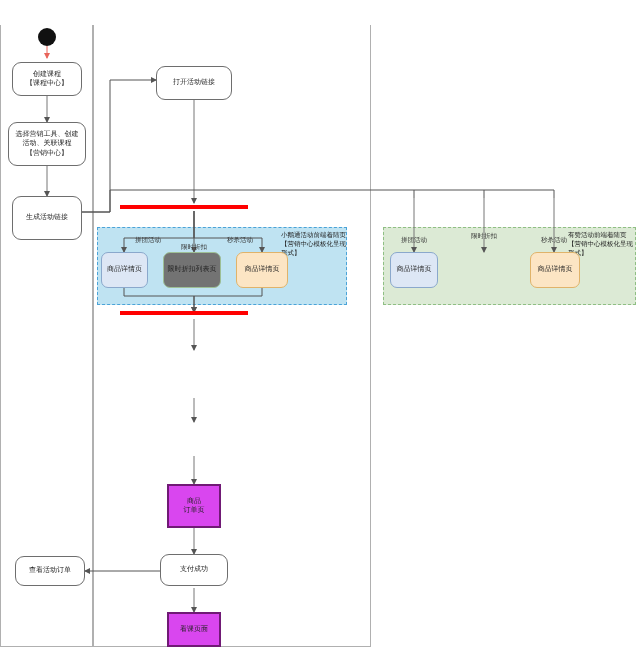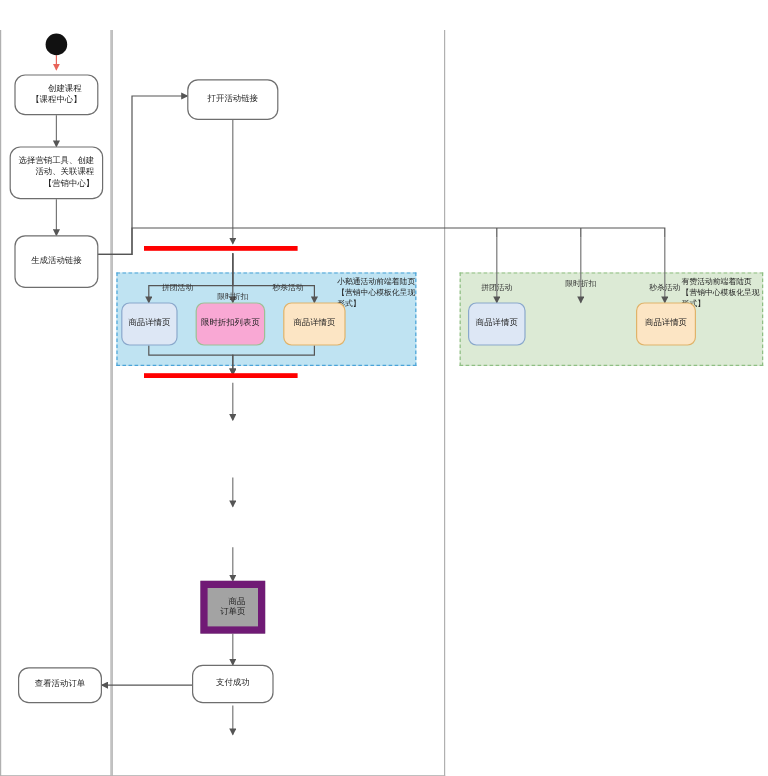--- a/index.html
+++ b/index.html
@@ -36,44 +36,44 @@
     border-right: 1px solid #b0b0b0;
     border-bottom: 1px solid #b0b0b0;
     background: transparent;
   }
   .node {
     position: absolute;
     box-sizing: border-box;
     display: flex;
     align-items: center;
     justify-content: center;
-    text-align: right;
+    text-align: center;
     font-size: 7px;
     line-height: 1.35;
     color: #222222;
     padding: 2px;
   }
   .rounded {
     border: 1px solid #6e6e6e;
     border-radius: 9px;
     background: #ffffff;
   }
   .rect {
-    border: 6px solid #701a75;
-    background: #a3a3a3;
+    border: 2px solid #701a75;
+    background: #d946ef;
   }
   .soft-blue {
     border: 1px solid #8aa8cc;
     border-radius: 7px;
     background: #dde7f5;
   }
   .soft-green {
     border: 1px solid #9dbf95;
     border-radius: 7px;
-    background: #f9a8d4;
+    background: #737373;
   }
   .soft-orange {
     border: 1px solid #e0b36a;
     border-radius: 7px;
     background: #fce5c4;
   }
   .ellipse {
     border: 1px solid #d9c48a;
     border-radius: 50%;
     background: #faeec8;
@@ -246,14 +246,17 @@
 
   <div class="node rect" style="left:167px; top:484px; width:54px; height:44px; white-space:pre-line;">
     <span>商品
 订单页</span>
   </div>
 
   <div class="node rounded" style="left:160px; top:554px; width:68px; height:32px;">
     <span>支付成功</span>
   </div>
 
+  <div class="node rect" style="left:167px; top:612px; width:54px; height:35px;">
+    <span>看课页面</span>
+  </div>
 
 </div>
 
 </body></html>

